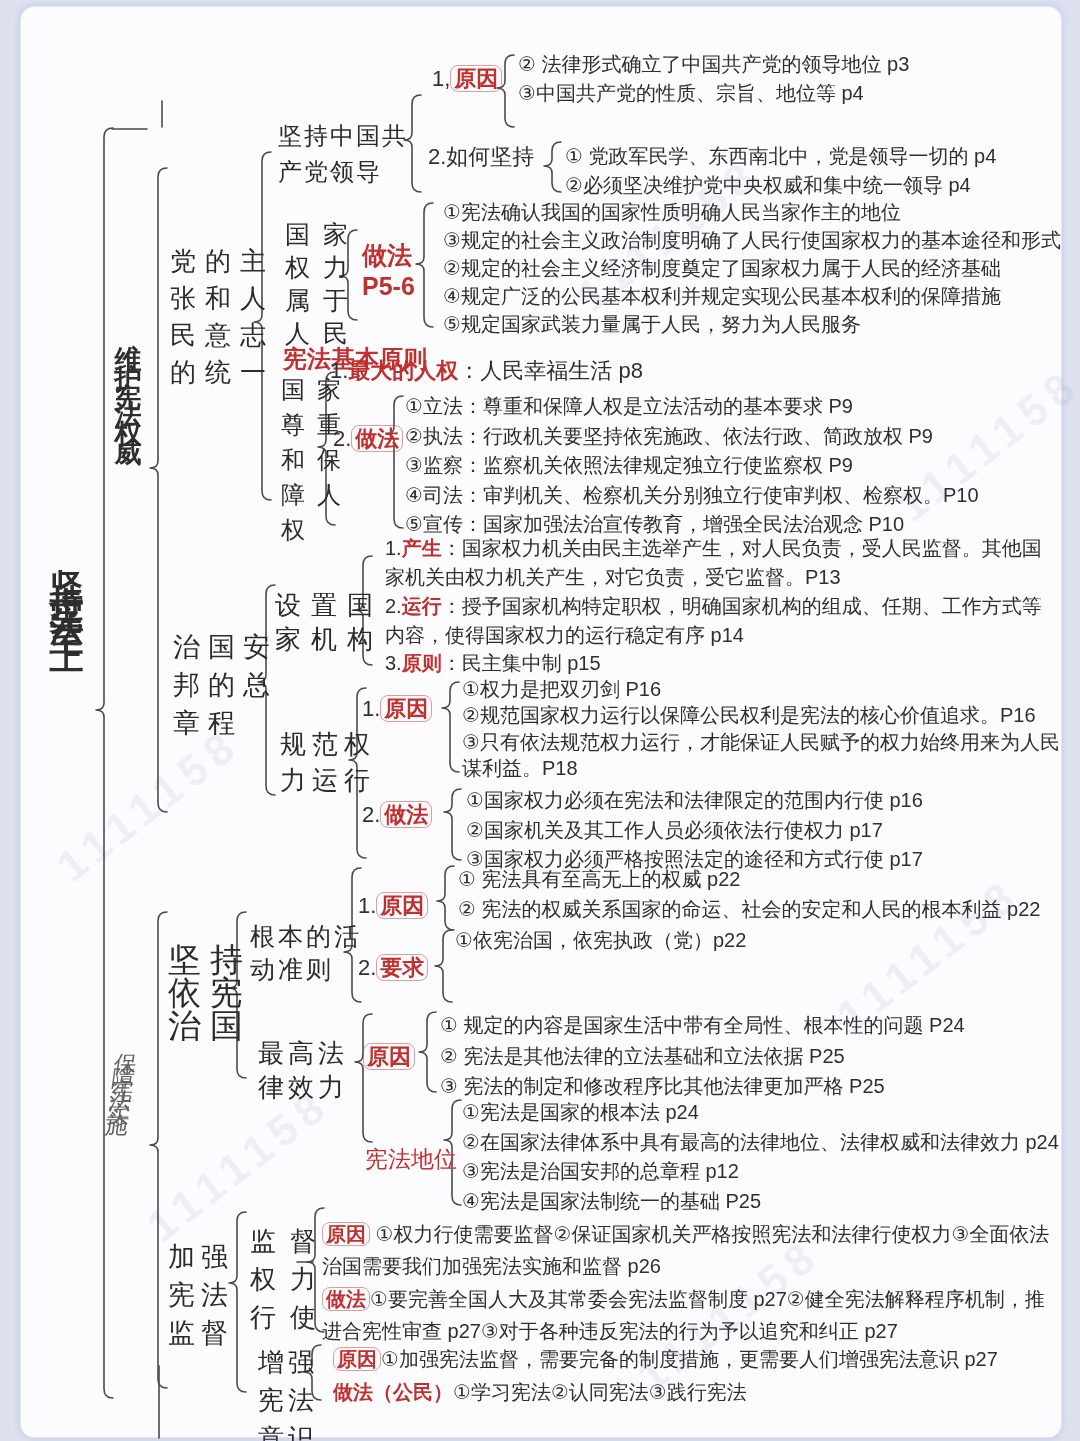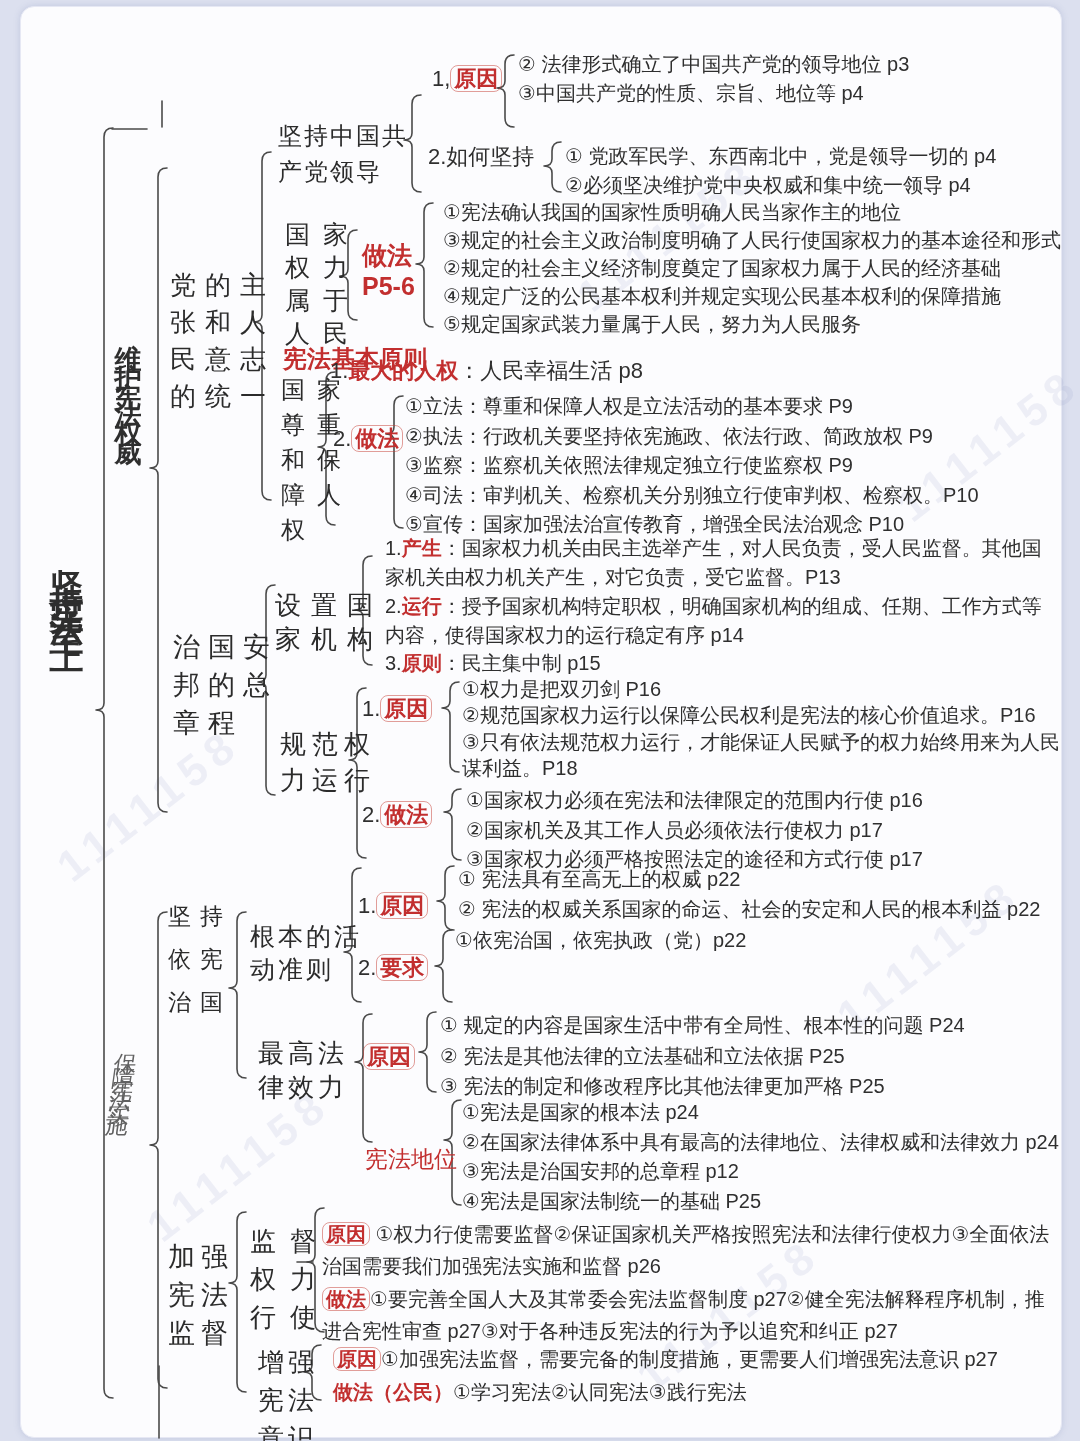--- a/index.html
+++ b/index.html
@@ -81,21 +81,21 @@
   <path d="M 246 1212 Q 237 1212 237 1221 L 237 1276 Q 237 1283 229 1283 Q 237 1283 237 1290 L 237 1383 Q 237 1392 246 1392"></path>
   <path d="M 324 1208 Q 315 1208 315 1217 L 315 1255 Q 315 1262 307 1262 Q 315 1262 315 1269 L 315 1323 Q 315 1332 324 1332"></path>
   <path d="M297,1262 L313,1262"></path>
   <path d="M 321 1345 Q 312 1345 312 1354 L 312 1365 Q 312 1372 304 1372 Q 312 1372 312 1379 L 312 1391 Q 312 1400 321 1400"></path>
 </svg>
 
 <div class="vlabel" style="left:44px;top:542px;font-size:34px;letter-spacing:14px">坚持宪法至上</div>
 <div class="vlabel" style="left:110px;top:322px;font-size:27px;letter-spacing:19px">维护宪法权威</div>
 <div class="vlabel" style="left:110px;top:1035px;font-size:23px;letter-spacing:12px;transform:skewX(-8deg);color:#474747;opacity:.85;font-weight:500">保障宪法实施</div>
 
-<div class="node" style="left:170px;top:267px;font-size:26px;line-height:37px;letter-spacing:9px">党的主
+<div class="node" style="left:170px;top:243px;font-size:26px;line-height:37px;letter-spacing:9px">党的主
 张和人
 民意志
 的统一</div>
 
 <div class="node" style="left:278px;top:118px;font-size:24px;line-height:36px;letter-spacing:2px">坚持中国共
 产党领导</div>
 
 <div class="keylabel" style="left:432px;top:64px">
   <span style="color:#2f2f2f;font-weight:500">1,</span><span class="kb">原因</span>
 </div>
@@ -172,21 +172,21 @@
 </div>
 <div class="keylabel" style="left:362px;top:800px">
   <span style="font-weight:500">2.</span><span class="kb">做法</span>
 </div>
 <div class="txt" style="left:466px;top:786px;line-height:29.5px">
   <div class="item">①国家权力必须在宪法和法律限定的范围内行使 p16</div>
   <div class="item">②国家机关及其工作人员必须依法行使权力 p17</div>
   <div class="item">③国家权力必须严格按照法定的途径和方式行使 p17</div>
 </div>
 
-<div class="node" style="left:168px;top:895px;font-size:23px;line-height:43px;letter-spacing:9px">坚持
+<div class="node" style="left:168px;top:943px;font-size:33px;line-height:33px;letter-spacing:9px">坚持
 依宪
 治国</div>
 
 <div class="node" style="left:250px;top:920px;font-size:25px;line-height:33px;letter-spacing:3px">根本的活
 动准则</div>
 <div class="keylabel" style="left:358px;top:891px">
   <span style="font-weight:500">1.</span><span class="kb">原因</span>
 </div>
 <div class="txt" style="left:458px;top:864px;line-height:30px">
   <div class="item">① 宪法具有至高无上的权威 p22</div>

